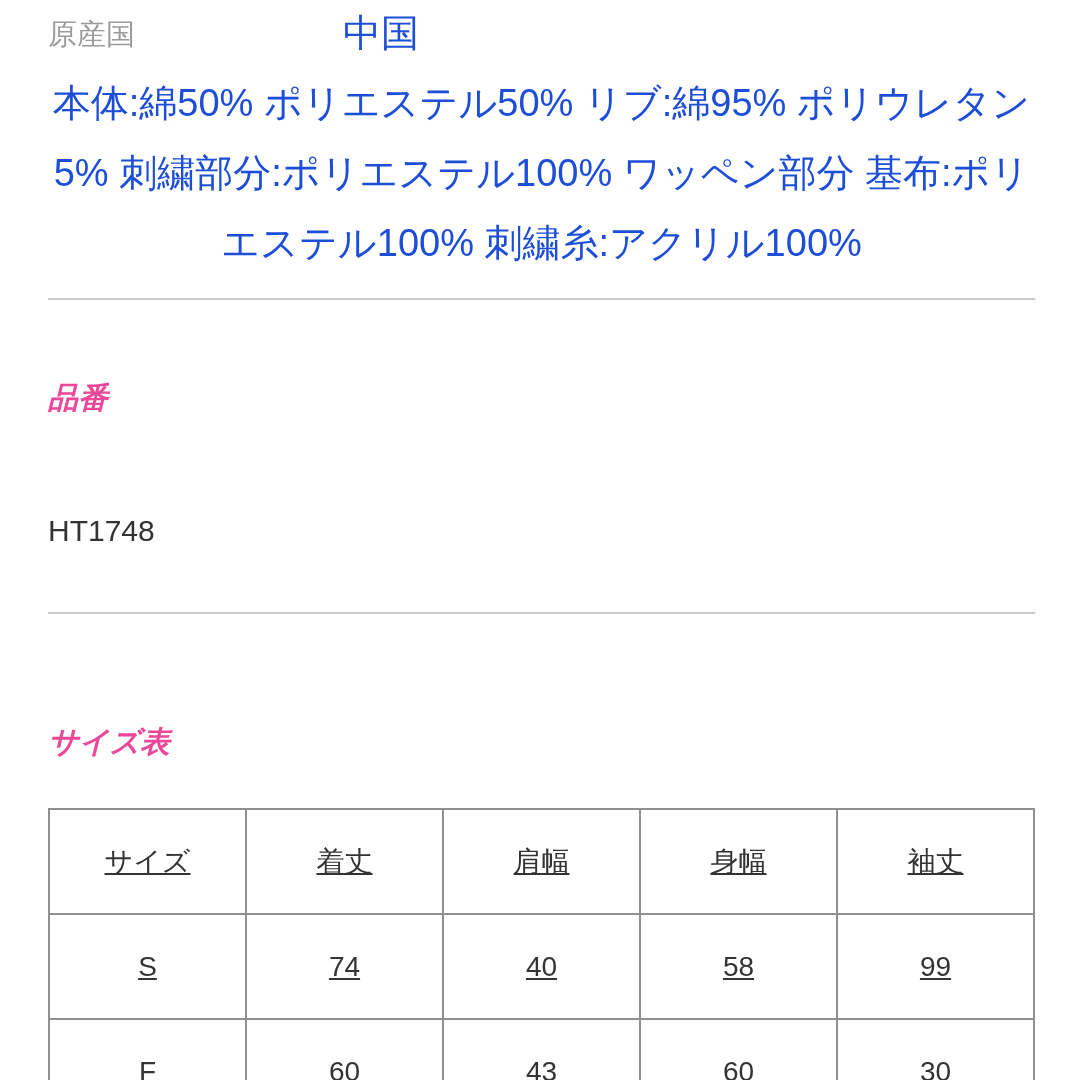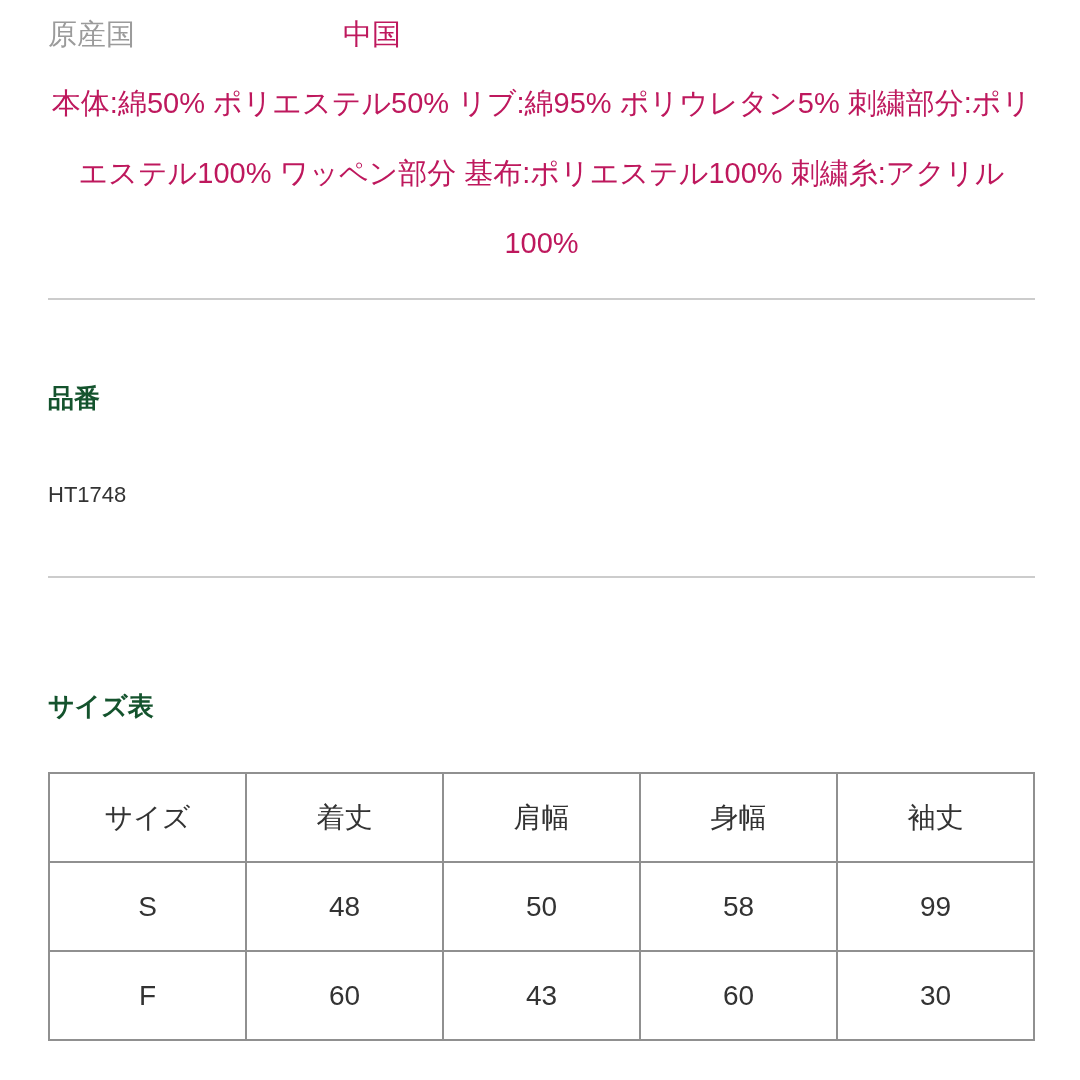--- a/index.html
+++ b/index.html
@@ -30,22 +30,22 @@
   .spec-label {
     width: 295px;
     flex-shrink: 0;
     color: #9b9b9b;
     font-size: 29px;
     line-height: 1.2;
     align-self: center;
   }
   .spec-value {
     flex: 1;
-    color: #be185d;
-    font-size: 29px;
+    color: #1d4ed8;
+    font-size: 38px;
   }
   .row-origin {
     min-height: 68px;
     justify-content: center;
   }
   .row-origin .spec-value {
     line-height: 1.2;
   }
   .row-material .spec-value {
     line-height: 70px;
@@ -53,28 +53,29 @@
   }
 
   .divider {
     border: none;
     border-top: 2px solid #cccccc;
     margin: 20px 0 0 0;
   }
 
   .heading {
     margin: 80px 0 0 0;
-    font-size: 26px;
+    font-size: 30px;
     font-weight: bold;
-    color: #14532d;
+    color: #ec4899;
     line-height: 36px;
+    font-style: italic;
   }
   .pn-value {
-    margin-top: 60px;
-    font-size: 22px;
+    margin-top: 96px;
+    font-size: 30px;
     line-height: 38px;
     color: #333333;
   }
   .divider-2 {
     margin-top: 62px;
   }
   .size-heading {
     margin-top: 110px;
     line-height: 36px;
   }
@@ -87,21 +88,22 @@
   }
   .size-table th,
   .size-table td {
     border: 2px solid #909090;
     height: 71px;
     text-align: center;
     vertical-align: middle;
     font-size: 28px;
     font-weight: normal;
     color: #333333;
-    padding: 8px;
+    padding: 16px;
+    text-decoration: underline;
   }
 </style>
 </head>
 <body>
 
 <div class="page">
 
   <section class="spec">
     <div class="spec-row row-origin">
       <div class="spec-label">原産国</div>
@@ -130,22 +132,22 @@
           <th>サイズ</th>
           <th>着丈</th>
           <th>肩幅</th>
           <th>身幅</th>
           <th>袖丈</th>
         </tr>
       </thead>
       <tbody>
         <tr>
           <td>S</td>
-          <td>48</td>
-          <td>50</td>
+          <td>74</td>
+          <td>40</td>
           <td>58</td>
           <td>99</td>
         </tr>
         <tr>
           <td>F</td>
           <td>60</td>
           <td>43</td>
           <td>60</td>
           <td>30</td>
         </tr>

